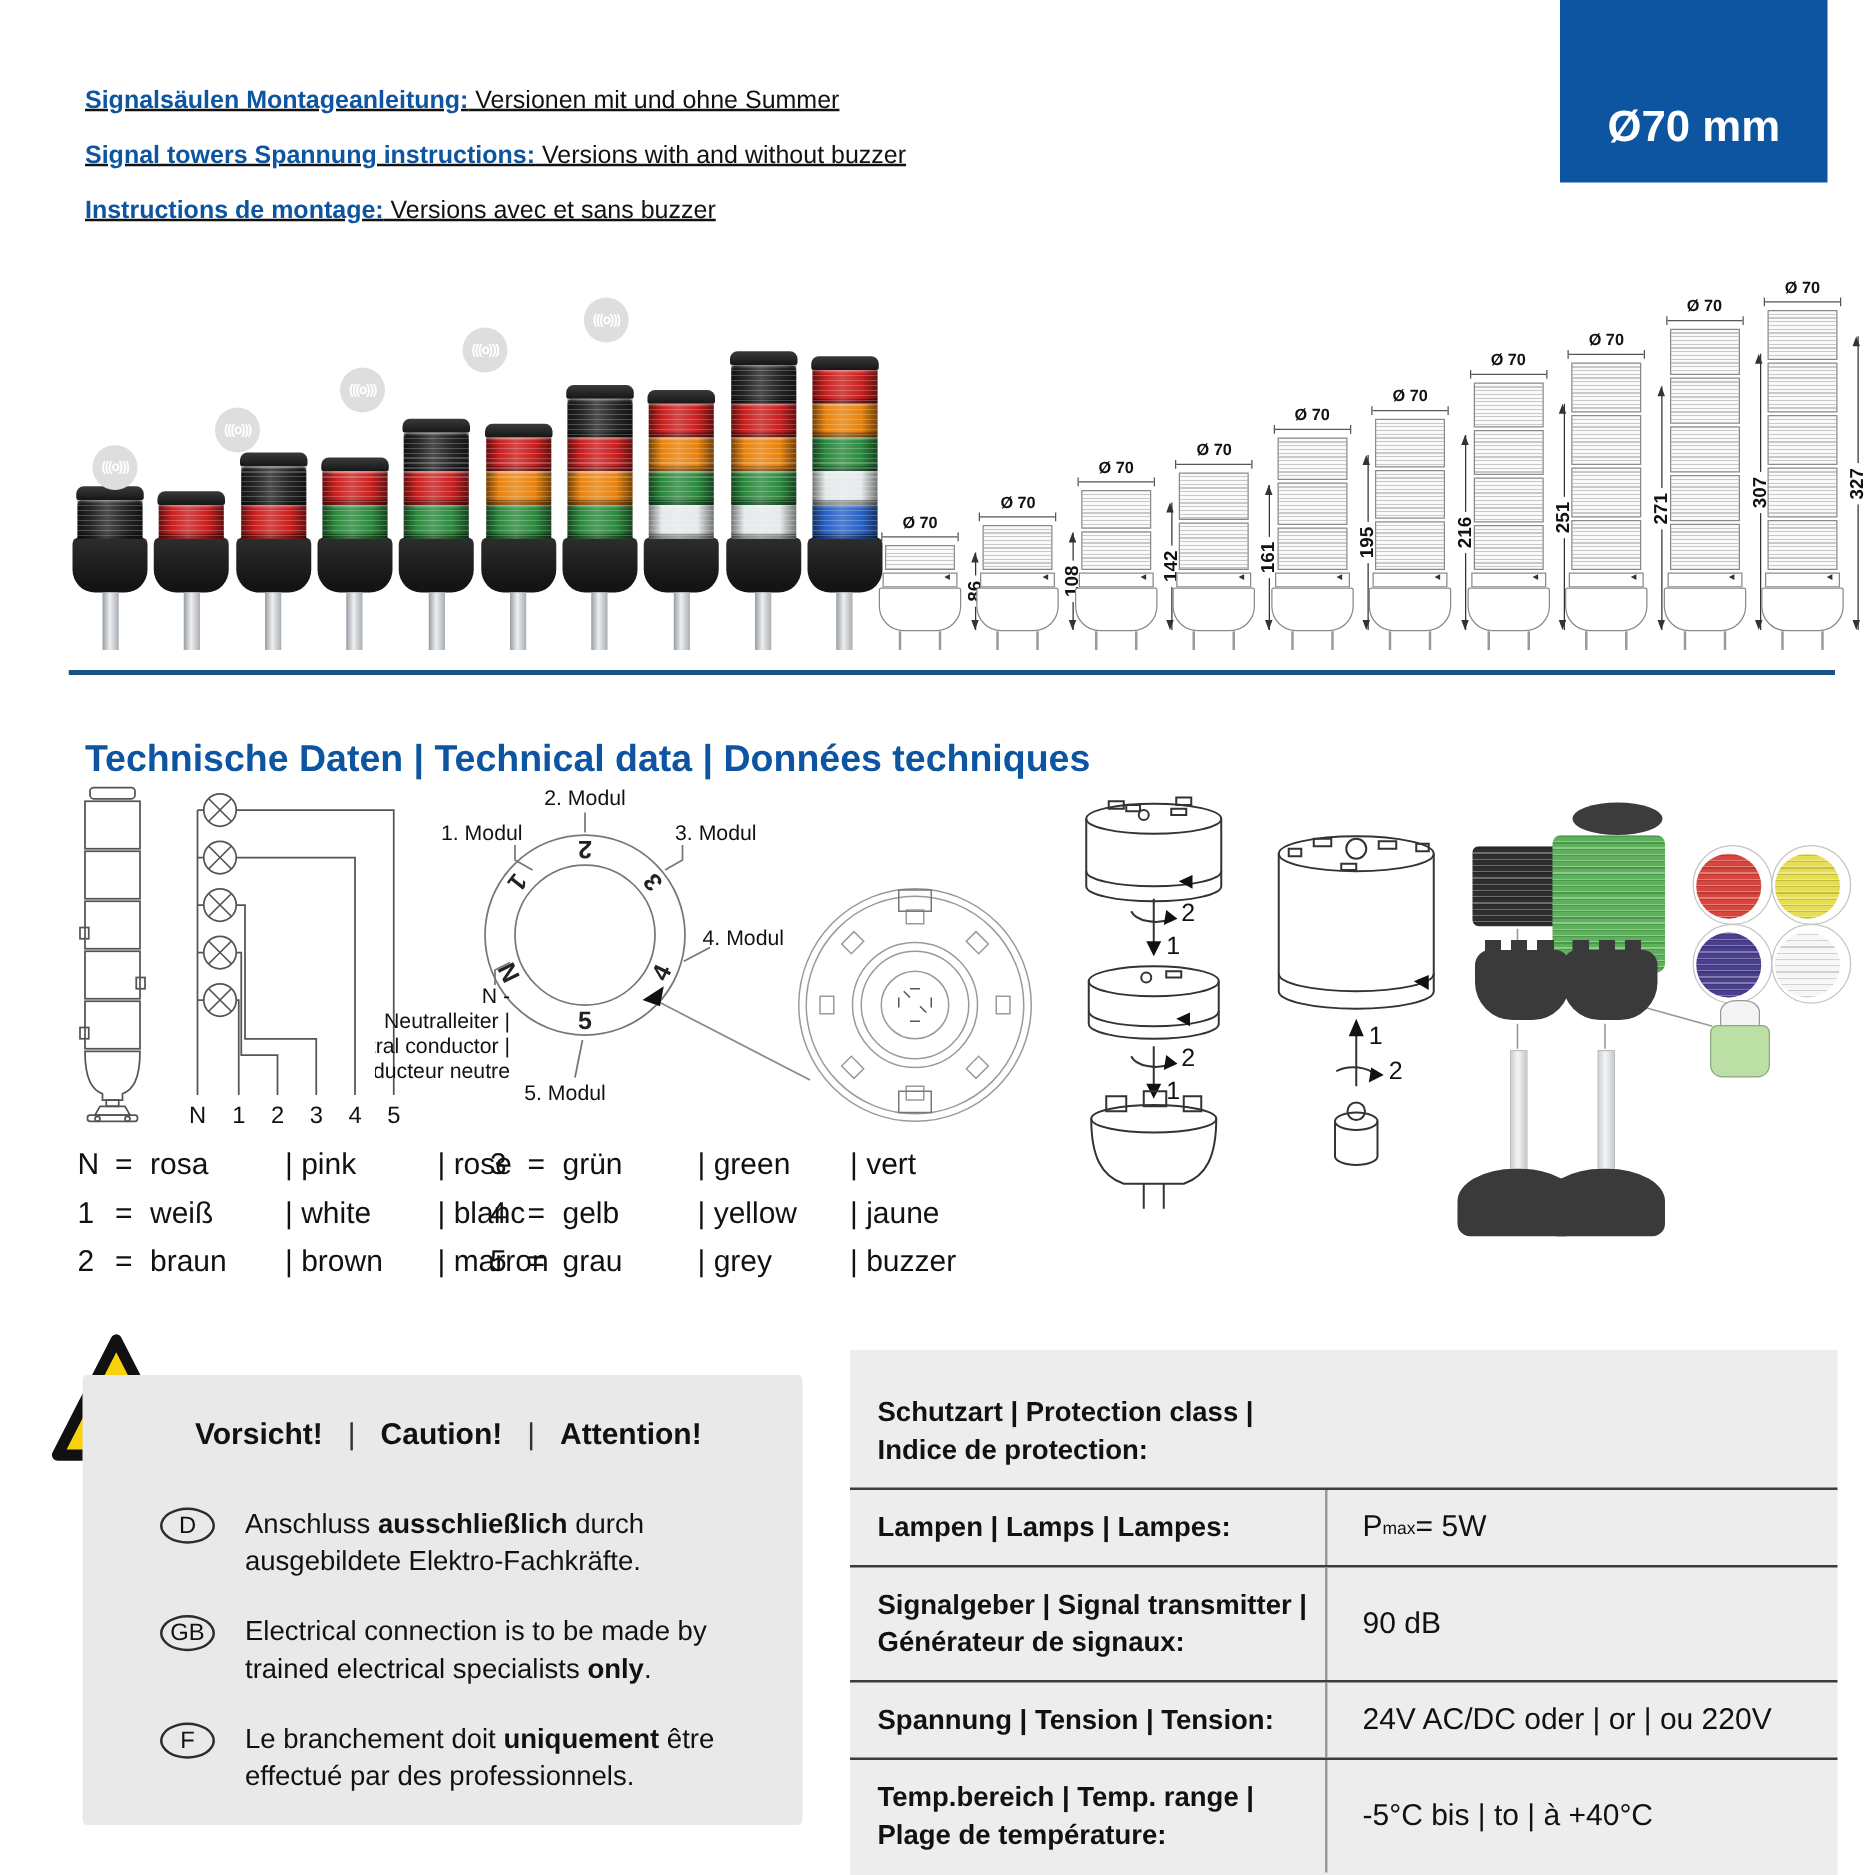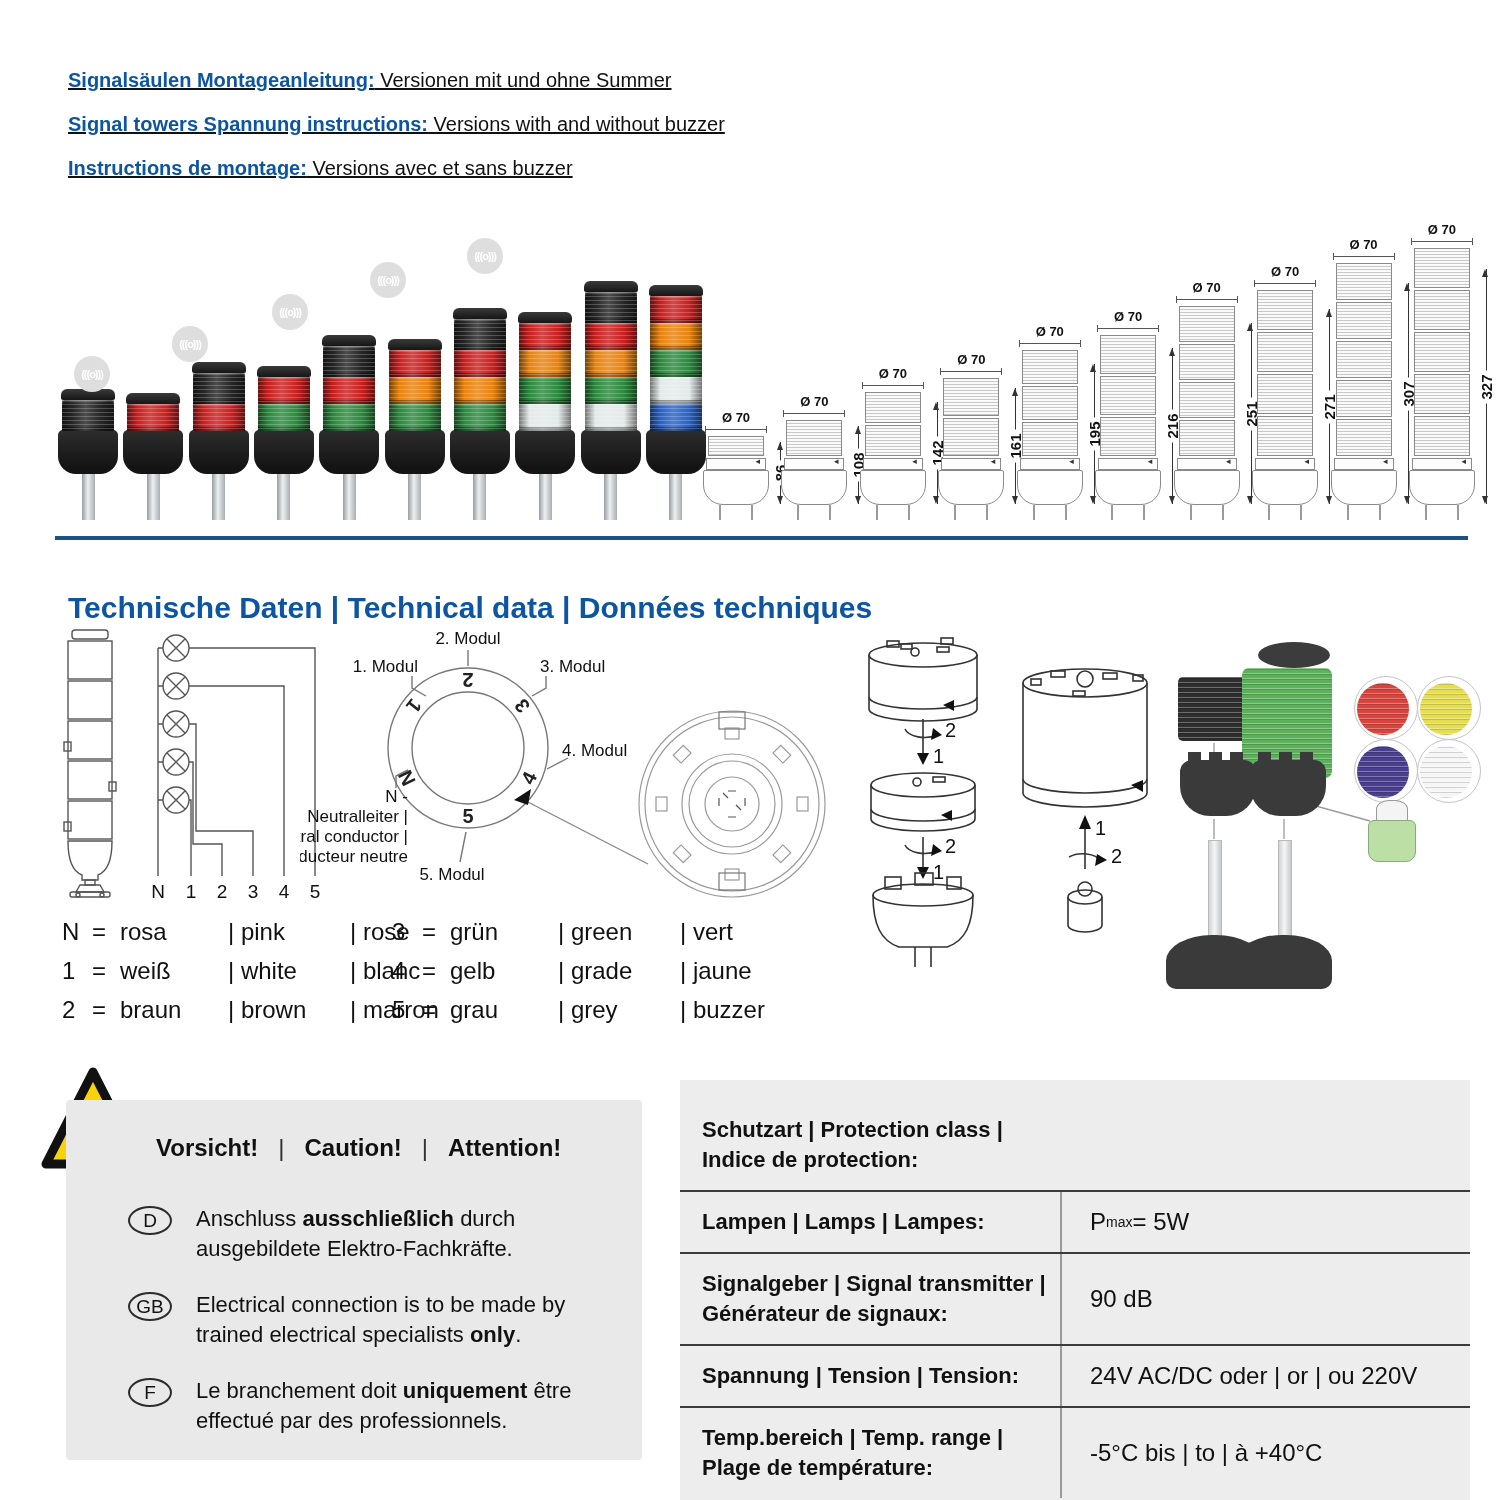--- a/index.html
+++ b/index.html
@@ -123,20 +123,21 @@
 </head>
 <body>
 
 <div class="page">
 
   <div class="hdr">
       <div class="hdr-line"><b>Signalsäulen Montageanleitung:</b> Versionen mit und ohne Summer</div>
       <div class="hdr-line"><b>Signal towers Spannung instructions:</b> Versions with and without buzzer</div>
       <div class="hdr-line"><b>Instructions de montage:</b> Versions avec et sans buzzer</div>
     </div>
+  <div class="badge">Ø70 mm</div>
 
   <div class="photos">
       <div class="tower">
         <div class="cap"></div>
         <div class="mod buzzer" style="background-color: rgb(38, 38, 38);"></div>
         <div class="tbase"></div>
         <div class="pole"></div>
       </div>
       <div class="tower">
         <div class="cap"></div>
@@ -585,21 +586,21 @@
         </div>
       <div class="lgrid lg-right">
           <span class="lkey">3</span>
           <span class="leq">=</span>
           <span class="lde">grün</span>
           <span class="len">| green</span>
           <span class="lfr">| vert</span>
           <span class="lkey">4</span>
           <span class="leq">=</span>
           <span class="lde">gelb</span>
-          <span class="len">| grade</span>
+          <span class="len">| yellow</span>
           <span class="lfr">| jaune</span>
           <span class="lkey">5</span>
           <span class="leq">=</span>
           <span class="lde">grau</span>
           <span class="len">| grey</span>
           <span class="lfr">| buzzer</span>
         </div>
     </div>
   </div>
 

